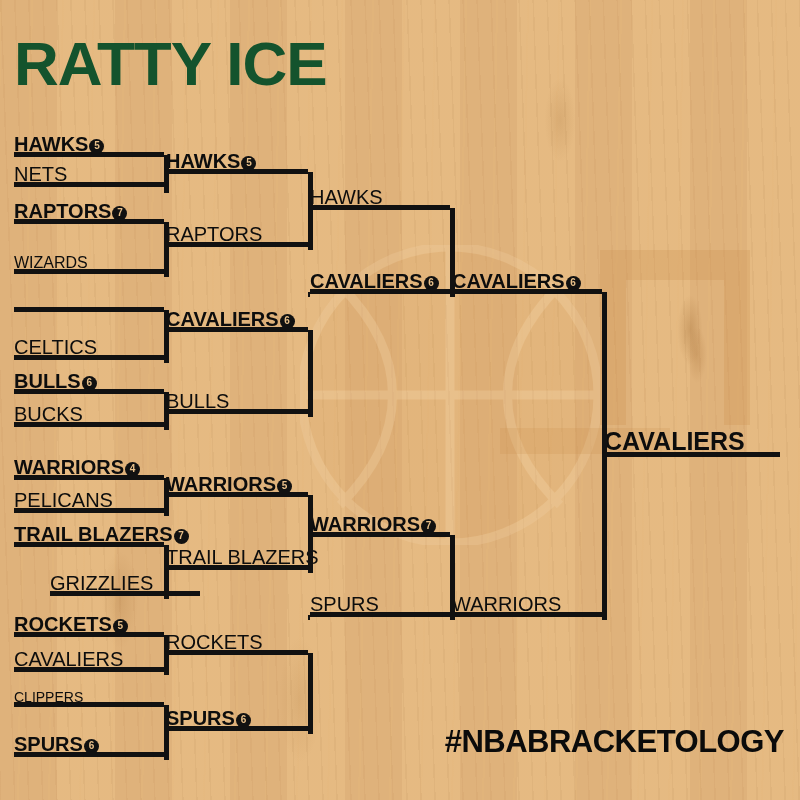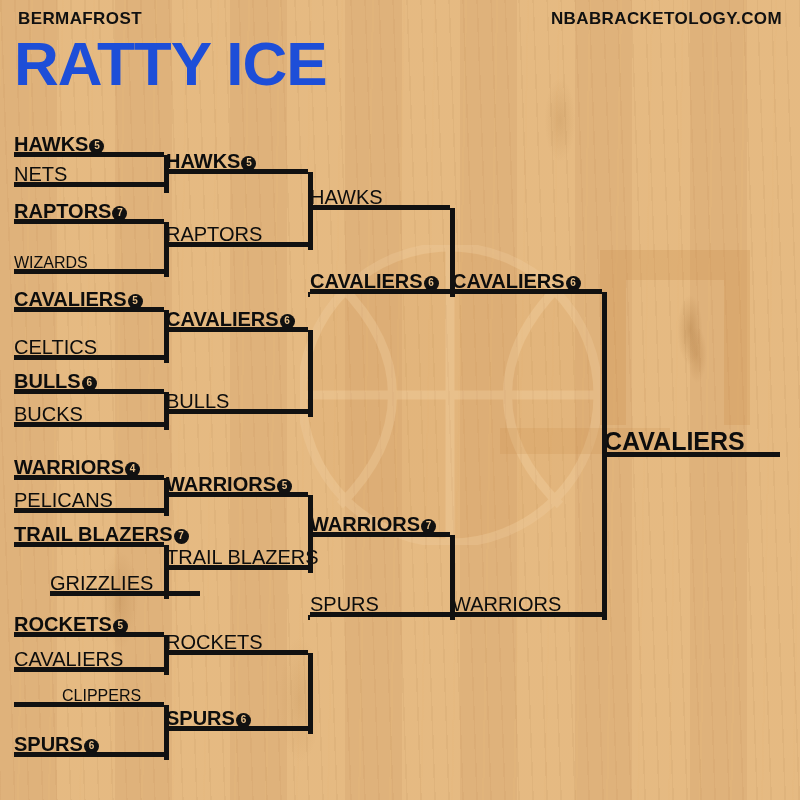--- a/index.html
+++ b/index.html
@@ -68,21 +68,21 @@
   
   .topbar {
     position:absolute; left:18px; top:6px; right:18px; height:26px;
     display:flex; justify-content:space-between; align-items:center;
   }
   .brand, .site {
     font-size:17px; font-weight:700; color:#111; letter-spacing:.4px;
   }
   .bigtitle {
     position:absolute; left:14px; top:33px;
-    font-size:62px; font-weight:700; color:#1d4ed8;
+    font-size:62px; font-weight:700; color:#14532d;
     letter-spacing:-1px; line-height:1;
   }
 
   
   .slot { position:absolute; }
   .slot .nm {
     position:absolute; left:0; bottom:3px; white-space:nowrap;
     color:#0d0d0d; line-height:1;
   }
   .slot .rule {
@@ -130,45 +130,40 @@
     </g>
   </svg>
 
   <div class="keymark">
     <div class="bar" style="left:0;top:0;width:26px;height:175px;"></div>
     <div class="bar" style="left:0;top:0;width:150px;height:30px;"></div>
     <div class="bar" style="left:124px;top:0;width:26px;height:175px;"></div>
     <div class="bar" style="left:-100px;top:178px;width:170px;height:26px;opacity:.8;"></div>
   </div>
 
-  <div class="topbar">
-    <span class="brand">BERMAFROST</span>
-    <span class="site">NBABRACKETOLOGY.COM</span>
-  </div>
   <div class="bigtitle">RATTY ICE</div>
 
   <div id="slots">
       <div class="slot win" style="left: 14px; top: 127px; width: 150px; height: 30px;">
         <div class="nm" style="font-size: 20px;">HAWKS<span class="seed">5</span></div>
         <div class="rule" style="width: 150px;"></div>
       </div>
       <div class="slot lose" style="left: 14px; top: 157px; width: 150px; height: 30px;">
         <div class="nm" style="font-size: 20px;">NETS</div>
         <div class="rule" style="width: 150px;"></div>
       </div>
       <div class="slot win" style="left: 14px; top: 194px; width: 150px; height: 30px;">
         <div class="nm" style="font-size: 20px;">RAPTORS<span class="seed">7</span></div>
         <div class="rule" style="width: 150px;"></div>
       </div>
       <div class="slot lose" style="left: 14px; top: 244px; width: 150px; height: 30px;">
         <div class="nm" style="font-size: 16px;">WIZARDS</div>
         <div class="rule" style="width: 150px;"></div>
       </div>
       <div class="slot win" style="left: 14px; top: 282px; width: 150px; height: 30px;">
-        <div class="nm" style="font-size: 20px;">CAVALIERS<span class="seed">5</span></div>
         <div class="rule" style="width: 150px;"></div>
       </div>
       <div class="slot lose" style="left: 14px; top: 330px; width: 150px; height: 30px;">
         <div class="nm" style="font-size: 20px;">CELTICS</div>
         <div class="rule" style="width: 150px;"></div>
       </div>
       <div class="slot win" style="left: 14px; top: 364px; width: 150px; height: 30px;">
         <div class="nm" style="font-size: 20px;">BULLS<span class="seed">6</span></div>
         <div class="rule" style="width: 150px;"></div>
       </div>
@@ -194,21 +189,21 @@
       </div>
       <div class="slot win" style="left: 14px; top: 607px; width: 150px; height: 30px;">
         <div class="nm" style="font-size: 20px;">ROCKETS<span class="seed">5</span></div>
         <div class="rule" style="width: 150px;"></div>
       </div>
       <div class="slot lose" style="left: 14px; top: 642px; width: 150px; height: 30px;">
         <div class="nm" style="font-size: 20px;">CAVALIERS</div>
         <div class="rule" style="width: 150px;"></div>
       </div>
       <div class="slot lose" style="left: 14px; top: 677px; width: 150px; height: 30px;">
-        <div class="nm" style="font-size: 16px; margin-left: 48px;">CLIPPERS</div>
+        <div class="nm" style="font-size: 14px;">CLIPPERS</div>
         <div class="rule" style="width: 150px;"></div>
       </div>
       <div class="slot win" style="left: 14px; top: 727px; width: 150px; height: 30px;">
         <div class="nm" style="font-size: 20px;">SPURS<span class="seed">6</span></div>
         <div class="rule" style="width: 150px;"></div>
       </div>
       <div class="slot win" style="left: 166px; top: 144px; width: 142px; height: 30px;">
         <div class="nm" style="font-size: 20px;">HAWKS<span class="seed">5</span></div>
         <div class="rule" style="width: 142px;"></div>
       </div>
@@ -295,13 +290,14 @@
       <div class="conn" style="left: 308px; top: 653px; width: 5px; height: 81px;"></div>
       <div class="conn" style="left: 308px; top: 615px; width: 2px; height: 5px;"></div>
       <div class="conn" style="left: 450px; top: 208px; width: 5px; height: 89px;"></div>
       <div class="conn" style="left: 450px; top: 292px; width: 2px; height: 5px;"></div>
       <div class="conn" style="left: 450px; top: 535px; width: 5px; height: 85px;"></div>
       <div class="conn" style="left: 450px; top: 615px; width: 2px; height: 5px;"></div>
       <div class="conn" style="left: 602px; top: 292px; width: 5px; height: 328px;"></div>
       <div class="conn" style="left: 602px; top: 455px; width: 2px; height: 5px;"></div>
     </div>
 
+  <div class="footerhash">#NBABRACKETOLOGY</div>
 </div>
 
 </body></html>

